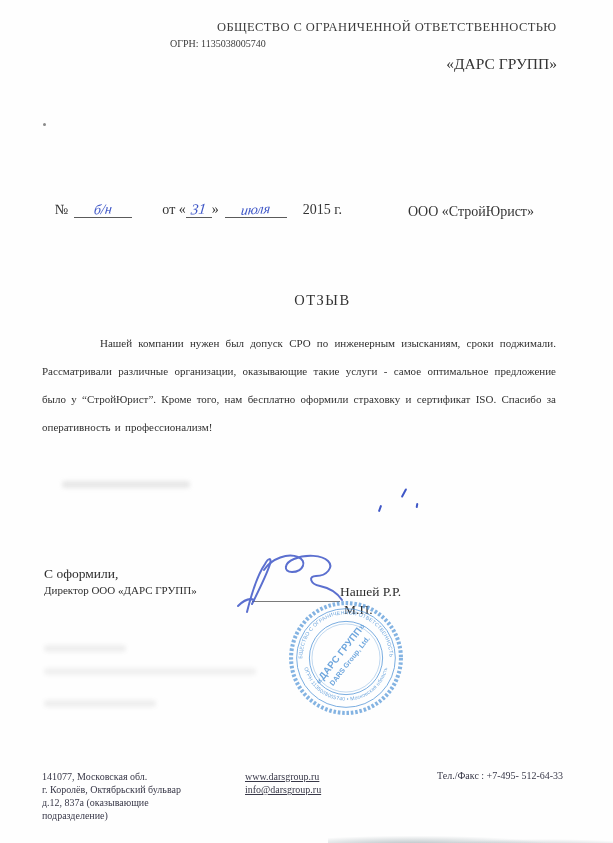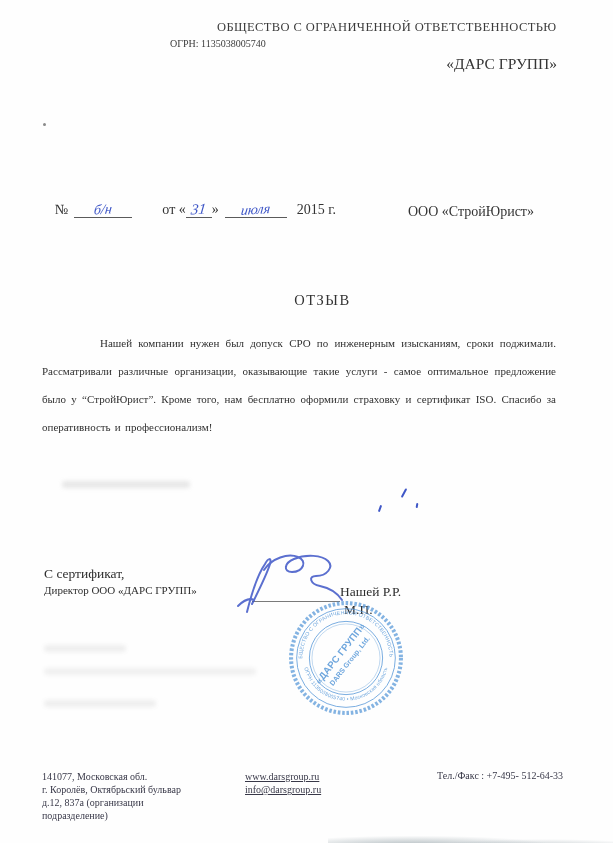--- a/index.html
+++ b/index.html
@@ -21,21 +21,21 @@
   .hand{
     color:#3f57c7;font-style:italic;
     font-family:"Liberation Serif", serif;
     transform:skewX(-10deg) rotate(-4deg);
     display:inline-block;
   }
   .blank{display:inline-block;border-bottom:1.2px solid #5a5a5a;text-align:center;line-height:15px;}
   .blank-num{width:58px;margin:0 6px;}
   .blank-day{width:26px;font-size:15px;}
   .blank-month{width:62px;margin:0 6px;font-size:14px;}
-  .ref-year{margin-left:4px;}
+  .ref-year{margin-left:10px;}
   .ref-from{margin-left:24px;}
   .addressee{top:204px;left:408px;font-size:14px;color:#333;}
 
   
   .doc-title{top:292px;left:16px;width:613px;text-align:center;font-size:14.5px;letter-spacing:1.5px;color:#333;}
   .doc-paragraph{
     top:318px;left:42px;width:514px;
     font-size:11px;line-height:28px;
     text-align:justify;text-indent:58px;
     word-spacing:1.5px;color:#303030;
@@ -101,21 +101,21 @@
 
   <div class="abs ghost g1"></div>
   <div class="abs ghost g2"></div>
   <div class="abs ghost g3"></div>
   <div class="abs ghost g4"></div>
   <div class="abs speck s1"></div>
   <div class="abs speck s2"></div>
   <div class="abs speck s3"></div>
   <div class="abs dot"></div>
 
-  <div class="abs closing">С сертификат,</div>
+  <div class="abs closing">С оформили,</div>
   <div class="abs signer-title">Директор ООО «ДАРС ГРУПП»</div>
   <div class="abs signer-name">Нашей Р.Р.</div>
   <div class="abs seal-mark">М.П.</div>
   <div class="abs sig-underline"></div>
 
   <svg class="abs signature-svg" viewBox="0 0 130 70">
     <g fill="none" stroke="#3f57c7" stroke-width="2" stroke-linecap="round" opacity="0.85">
       <path d="M 10,58 C 16,52 22,50 26,52"></path>
       <path d="M 19,64 C 24,44 30,26 37,16 C 40,10 44,9 42,16 C 39,26 30,44 24,56"></path>
       <path d="M 36,22 C 44,10 60,5 70,9 C 80,13 75,24 64,24 C 55,24 56,15 66,11 C 78,6 94,7 100,13 C 106,19 99,28 88,28 C 80,28 82,36 92,38 C 102,40 110,46 114,52"></path>
@@ -141,21 +141,21 @@
     </text>
     <g transform="rotate(-52 58 58)" fill="#4f93d6" text-anchor="middle" font-family="Liberation Sans, sans-serif">
       <text x="58" y="54" font-size="9.5" font-weight="bold" letter-spacing=".2">«ДАРС ГРУПП»</text>
       <text x="58" y="65" font-size="7" font-weight="bold">DARS Group, Ltd.</text>
     </g>
   </svg>
 
   <div class="abs footer-address">
     <div>141077, Московская обл.</div>
     <div>г. Королёв, Октябрьский бульвар</div>
-    <div>д.12, 837а (организации</div>
+    <div>д.12, 837а (оказывающие</div>
     <div>подразделение)</div>
   </div>
   <div class="abs footer-links">
     <div class="link">www.darsgroup.ru</div>
     <div class="link">info@darsgroup.ru</div>
   </div>
   <div class="abs footer-phone">Тел./Факс : +7-495- 512-64-33</div>
 
   <div class="abs scan-shadow"></div>
 

